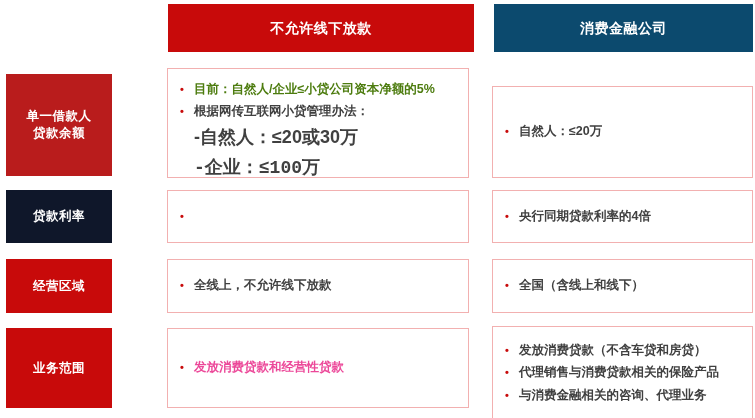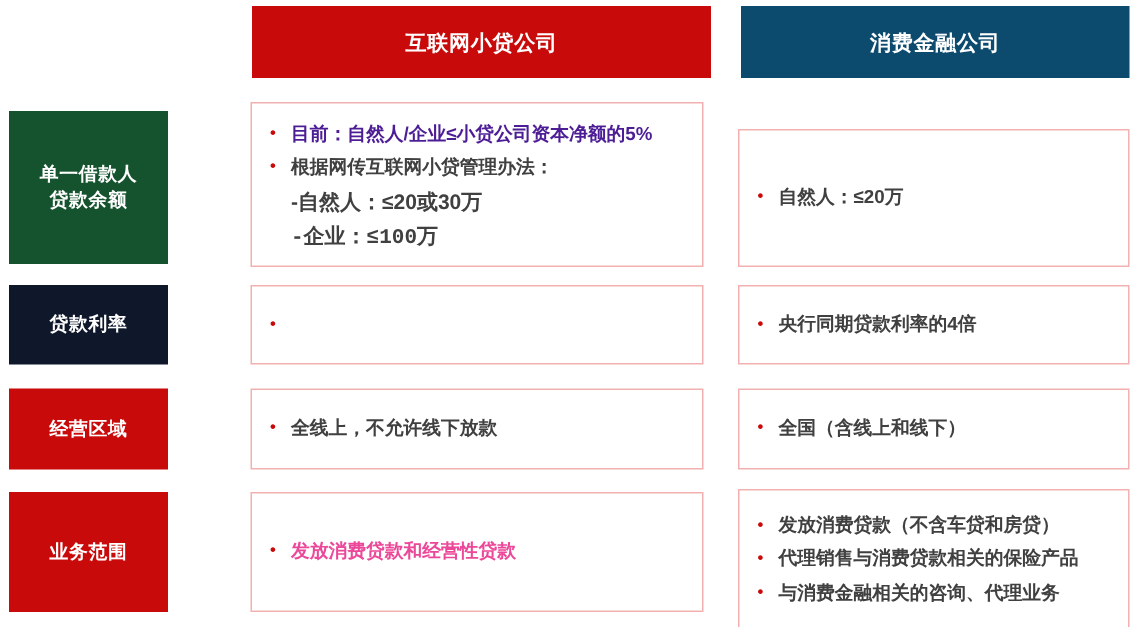--- a/index.html
+++ b/index.html
@@ -65,41 +65,41 @@
     line-height: 1.75;
     text-align: left;
     padding-left: 6px;
   }
   .bullet-text { flex: 1 1 auto; }
 
   
   .sub-row {
     display: flex;
     align-items: flex-end;
-    font-size: 14px;
+    font-size: 18px;
     font-weight: bold;
     color: #404040;
     line-height: 1.55;
     padding: 1.5px 0;
   }
   .sub-spacer { flex: 0 0 auto; width: 20px; }
   .sub-text { flex: 1 1 auto; }
 </style>
 </head>
 <body style="background: rgb(255, 255, 255);">
 
 <div class="board">
 
 <div class="chip chip-header" style="left: 168px; top: 4px; width: 306px; height: 48px; background: rgb(200, 10, 10); color: rgb(255, 255, 255);">
-      <span>互联网小贷公司</span>
+      <span>不允许线下放款</span>
     </div>
     <div class="chip chip-header" style="left: 494px; top: 4px; width: 259px; height: 48px; background: #0c4a6e; color: rgb(255, 255, 255);">
       <span>消费金融公司</span>
     </div>
-    <div class="chip chip-label" style="left: 6px; top: 74px; width: 106px; height: 102px; background: #14532d; color: rgb(255, 255, 255);">
+    <div class="chip chip-label" style="left: 6px; top: 74px; width: 106px; height: 102px; background: #b91c1c; color: rgb(255, 255, 255);">
       <div>
         <span class="chip-line">单一借款人</span>
         <span class="chip-line">贷款余额</span>
       </div>
     </div>
     <div class="chip chip-label" style="left: 6px; top: 190px; width: 106px; height: 53px; background: #0f172a; color: rgb(255, 255, 255);">
       <div>
         <span class="chip-line">贷款利率</span>
       </div>
     </div>
@@ -109,21 +109,21 @@
       </div>
     </div>
     <div class="chip chip-label" style="left: 6px; top: 259px; width: 106px; height: 54px; background: rgb(200, 10, 10); color: rgb(255, 255, 255);">
       <div>
         <span class="chip-line">经营区域</span>
       </div>
     </div>
     <div class="cell align-top" style="left: 167px; top: 68px; width: 302px; height: 110px; border-color: rgb(242, 176, 176); background: rgb(255, 255, 255);">
       <div class="bullet-row">
         <span class="bullet-dot" style="color: rgb(200, 10, 10);">•</span>
-        <span class="bullet-text" style="color: #4c1d95;">目前：自然人/企业≤小贷公司资本净额的5%</span>
+        <span class="bullet-text" style="color: #4d7c0f;">目前：自然人/企业≤小贷公司资本净额的5%</span>
       </div>
       <div class="bullet-row">
         <span class="bullet-dot" style="color: rgb(200, 10, 10);">•</span>
         <span class="bullet-text" style="color: rgb(64, 64, 64);">根据网传互联网小贷管理办法：</span>
       </div>
       <div class="sub-row">
         <span class="sub-spacer"></span>
         <span class="sub-text" style="color: rgb(64, 64, 64);">-自然人：≤20或30万</span>
       </div>
       <div class="sub-row">

